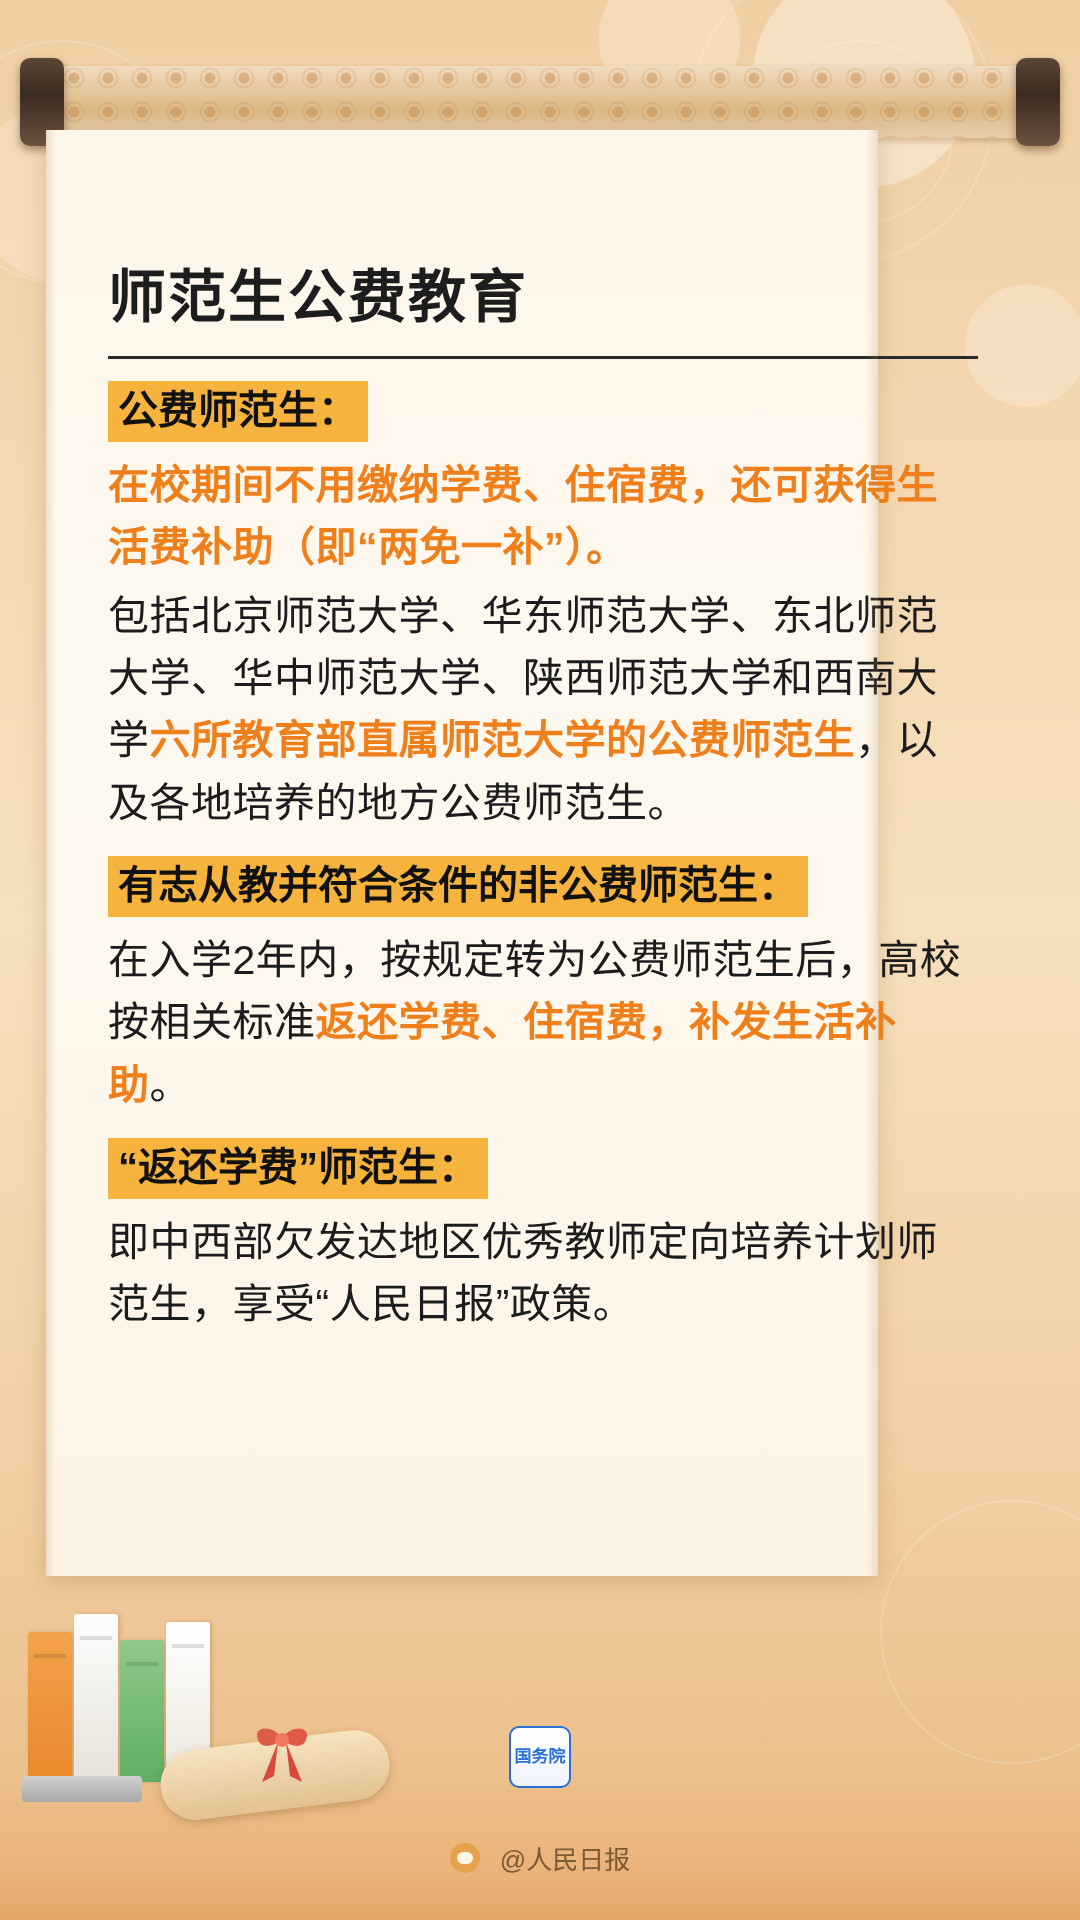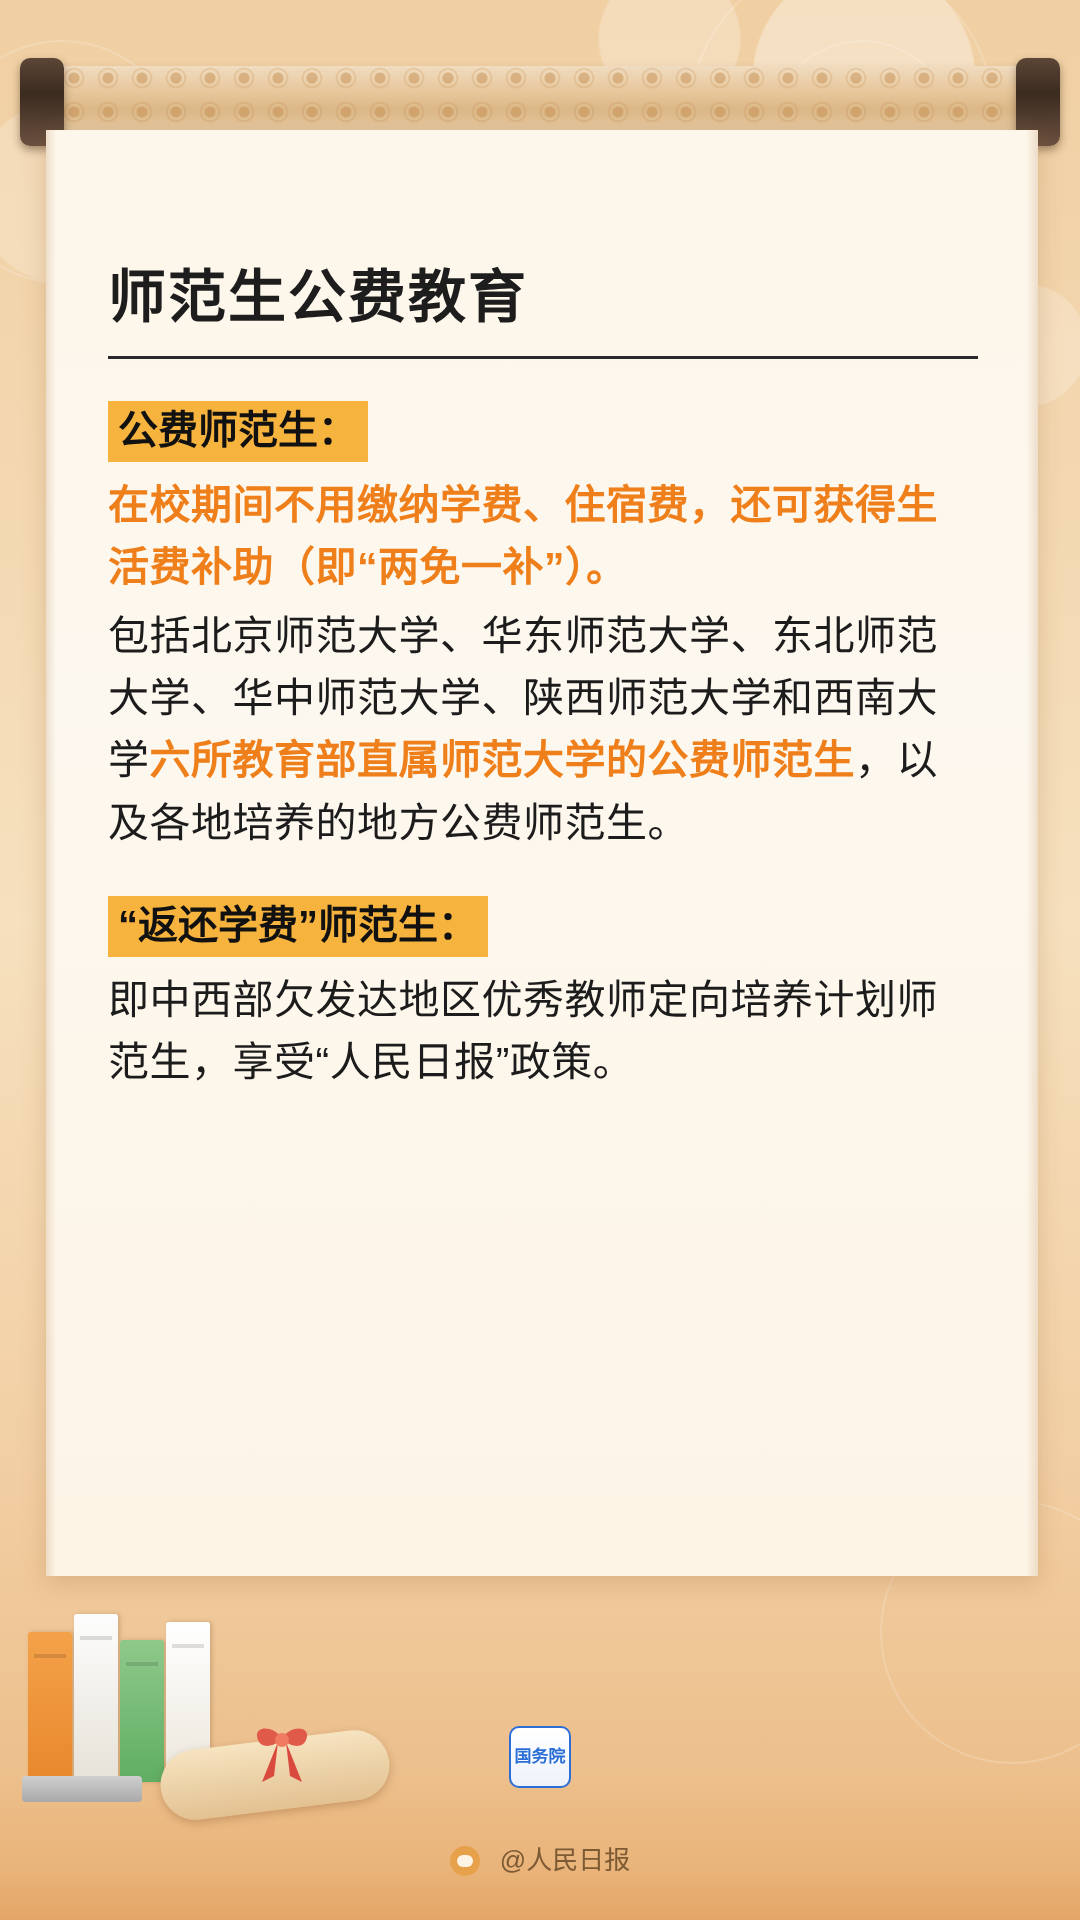--- a/index.html
+++ b/index.html
@@ -49,21 +49,21 @@
   .rod-cap{
     position:absolute;top:-8px;width:44px;height:88px;border-radius:10px;
     background:linear-gradient(180deg,#5c4636 0%,#3b2b20 40%,#6b5140 100%);
     box-shadow:0 4px 8px rgba(60,35,15,.45);
   }
   .rod-cap.left{left:-8px;}
   .rod-cap.right{right:-8px;}
 
   
   .paper{
-    position:absolute;left:18px;top:64px;width:992px;height:1446px;
+    position:absolute;left:18px;top:64px;width:832px;height:1446px;
     background:linear-gradient(180deg,#fdf6ea 0%,#fdf8ef 40%,#fdf4e6 100%);
     box-shadow:0 6px 22px rgba(150,100,50,.25);
   }
   .paper:before{
     content:"";position:absolute;left:0;top:0;width:10px;height:100%;
     background:linear-gradient(90deg,rgba(180,130,80,.22),rgba(180,130,80,0));
   }
   .paper:after{
     content:"";position:absolute;right:0;top:0;width:12px;height:100%;
     background:linear-gradient(270deg,rgba(180,130,80,.22),rgba(180,130,80,0));
@@ -71,21 +71,21 @@
 
   
   .content{
     position:absolute;left:62px;top:120px;width:870px;
   }
   .title{
     font-size:58px;font-weight:bold;color:#1d1d1d;letter-spacing:2px;
     padding-bottom:22px;border-bottom:3px solid #2a2a2a;
     font-family:"Liberation Sans","DejaVu Sans",sans-serif;
   }
-  .block{margin-top:42px;}
+  .block{margin-top:22px;}
   .hl-head{
     display:inline-block;
     background:#f6b33d;
     color:#111;
     font-size:40px;font-weight:bold;
     padding:4px 10px 7px 10px;
     line-height:1.25;
     margin-bottom:6px;
   }
   .para{
@@ -143,21 +143,21 @@
     width:56px;height:56px;border-radius:12px;
     background:linear-gradient(180deg,#57c04a,#3ea33a);
     display:flex;align-items:center;justify-content:center;
   }
   .edu-text .l1{font-size:32px;font-weight:bold;color:#2f9b36;letter-spacing:1px;}
   .edu-text .l2{font-size:17px;color:#2f9b36;letter-spacing:1px;}
 
   
   .source{
     position:absolute;left:0;right:0;bottom:44px;
-    display:flex;justify-content:center;align-items:flex-end;gap:20px;
+    display:flex;justify-content:center;align-items:center;gap:20px;
     color:#7c5a33;font-size:26px;
   }
   .wb-icon{
     width:30px;height:30px;border-radius:50%;
     background:#e6a14a;display:inline-block;position:relative;
   }
   .wb-icon:after{
     content:"";position:absolute;left:7px;top:9px;width:16px;height:12px;border-radius:8px;
     background:#fdf4e6;
   }
@@ -197,20 +197,26 @@
       <div class="block">
         <div class="hl-head">公费师范生：</div>
         <p class="para orange-all">
           <span>在校期间不用缴纳学费、住宿费，还可获得生活费补助（即“两免一补”）。</span>
         </p>
         <p class="para">
           <span>包括北京师范大学、华东师范大学、东北师范大学、华中师范大学、陕西师范大学和西南大学</span><span class="orange">六所教育部直属师范大学的公费师范生</span><span>，以及各地培养的地方公费师范生。</span>
         </p>
       </div>
 
+      <div class="block">
+        <div class="hl-head">有志从教并符合条件的非公费师范生：</div>
+        <p class="para">
+          <span>在入学2年内，按规定转为公费师范生后，高校按相关标准</span><span class="orange">返还学费、住宿费，补发生活补助</span><span>。</span>
+        </p>
+      </div>
 
       <div class="block">
         <div class="hl-head">“返还学费”师范生：</div>
         <p class="para">
           <span>即中西部欠发达地区优秀教师定向培养计划师范生，享受“人民日报”政策。</span>
         </p>
       </div>
 
     </div>
   </div>

